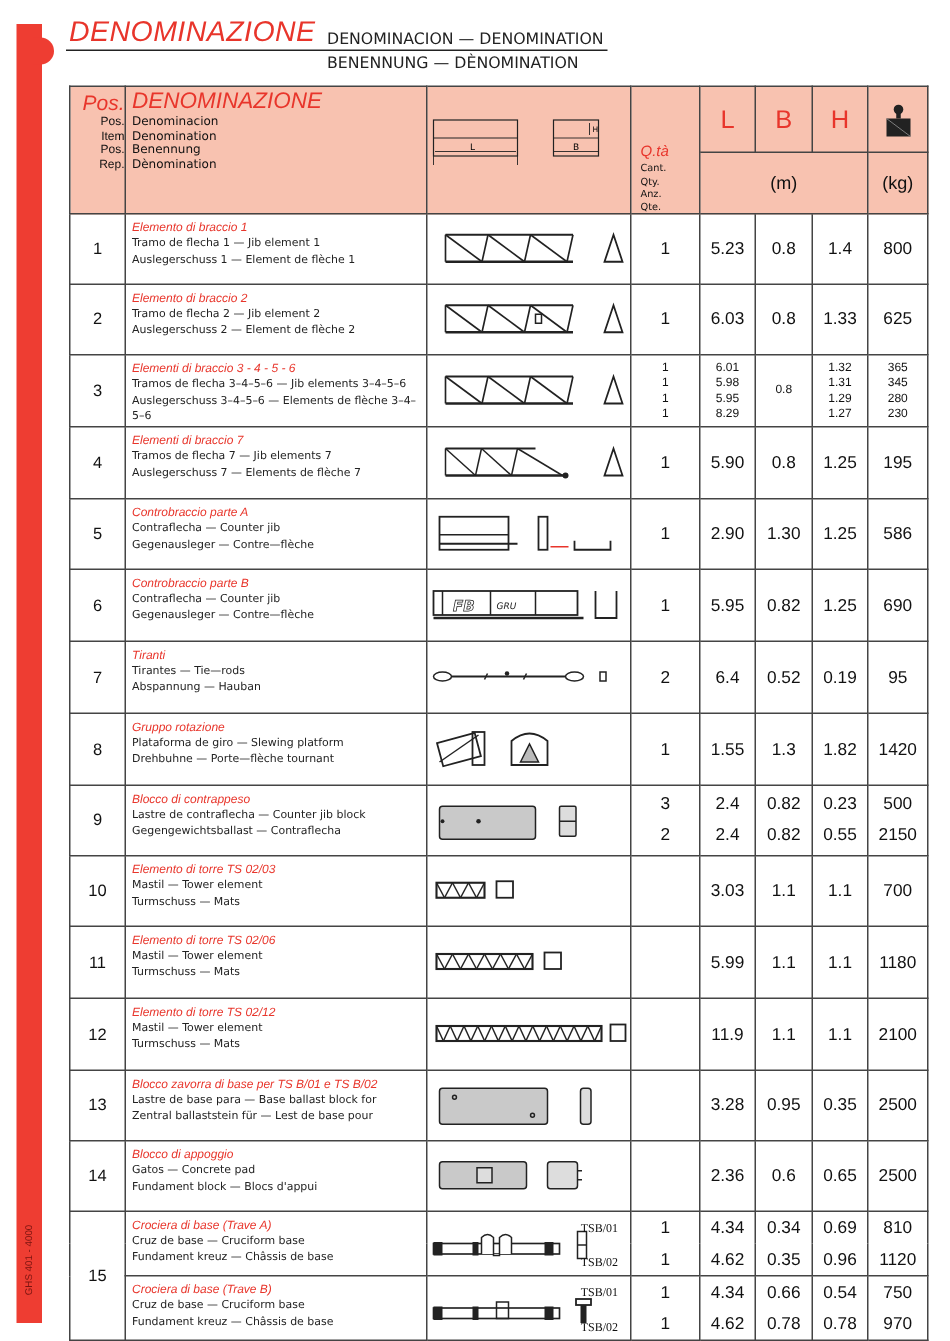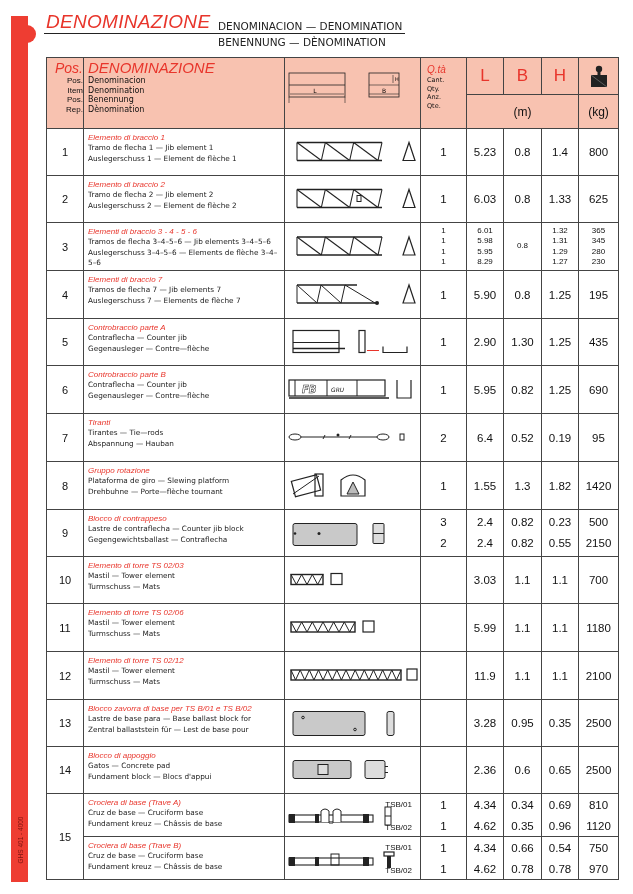--- a/index.html
+++ b/index.html
@@ -17,37 +17,37 @@
   table.main td,table.main th{border:1px solid #444;padding:0;vertical-align:middle;}
   thead th{background:#f8c2b0;font-weight:normal;}
   .h-red-it{color:#e8352b;font-style:italic;font-family:"Liberation Sans",sans-serif;}
   .h-pos{text-align:right;padding-left:4px !important;vertical-align:top !important;font-size:8px;line-height:9.5px;}
   .h-pos .h-red-it{font-size:14px;line-height:16px;display:block;padding-top:2px;}
   .h-pos span.ln{display:block;font-family:"Liberation Sans",sans-serif;}
   .h-den{text-align:left;padding-left:4px !important;vertical-align:top !important;font-size:8px;line-height:9.5px;}
   .h-den .h-red-it{font-size:15px;line-height:16px;display:block;padding-top:2px;}
   .h-den span.ln{display:block;}
   .h-qty{vertical-align:top !important;text-align:left;padding-left:6px !important;font-size:6.5px;line-height:8.5px;}
-  .h-qty .h-red-it{font-size:10px;line-height:12px;display:block;padding-top:6px;}
+  .h-qty .h-red-it{font-size:10px;line-height:12px;display:block;padding-top:6px;margin-top:32px;}
   .h-qty span.ln{display:block;}
   .h-dim{color:#e8352b;font-size:17px;font-family:"Liberation Sans",sans-serif;text-align:center;height:36px;}
   .h-unit{font-size:12px;text-align:center;font-family:"Liberation Sans",sans-serif;height:33px;}
   .h-kg{text-align:center;font-size:12px;font-family:"Liberation Sans",sans-serif;}
 
   td.pos{text-align:center;font-size:11px;font-family:"Liberation Sans",sans-serif;}
   td.den{vertical-align:top !important;padding:3px 0 0 4px !important;font-size:7.3px;line-height:10.5px;}
   td.den .it{color:#e8352b;font-style:italic;font-size:8px;font-family:"Liberation Sans",sans-serif;display:block;line-height:11px;}
   td.den .ln{display:block;font-weight:normal;color:#222;}
   td.img{position:relative;}
   td.num{text-align:center;font-size:11.5px;font-family:"Liberation Sans",sans-serif;}
   td.num.small{font-size:8px;line-height:10.5px;}
   .stk{display:block;}
   .stk2{display:block;line-height:21px;}
   td.tsb-img{position:relative;}
-  .tsb{position:absolute;right:8px;font-size:8px;font-family:Liberation Sans, sans-serif;}
+  .tsb{position:absolute;right:8px;font-size:8px;font-family:Liberation Serif, serif;}
   svg{display:block;}
 </style>
 </head>
 <body>
 
 <div class="side-bar"></div>
 <div class="side-bump"></div>
 <div class="side-code">
     <span>GHS 401 - 4000</span>
   </div>
@@ -278,21 +278,21 @@
               <rect x="74" y="6" width="6" height="22" fill="none" stroke="#222" stroke-width="1.2"></rect>
               <line x1="82" y1="26" x2="94" y2="26" stroke="#e8352b" stroke-width="1"></line>
               <path d="M98 22 L98 28 L122 28 L122 22" fill="none" stroke="#222" stroke-width="1.2"></path>
             </g>
           </svg>
         </td>
         <td class="num "><span>1</span></td>
         <td class="num "><span>2.90</span></td>
         <td class="num "><span>1.30</span></td>
         <td class="num "><span>1.25</span></td>
-        <td class="num "><span>435</span></td>
+        <td class="num "><span>586</span></td>
       </tr>
       <tr style="height: 48px;">
         <td class="pos"><span>6</span></td>
         <td class="den">
           <span class="it">Controbraccio parte B</span>
           <span class="ln">Contraflecha — Counter jib</span>
           <span class="ln">Gegenausleger — Contre—flèche</span>
         </td>
         <td class="img">
           <svg width="134" height="46" viewBox="0 0 134 46">

